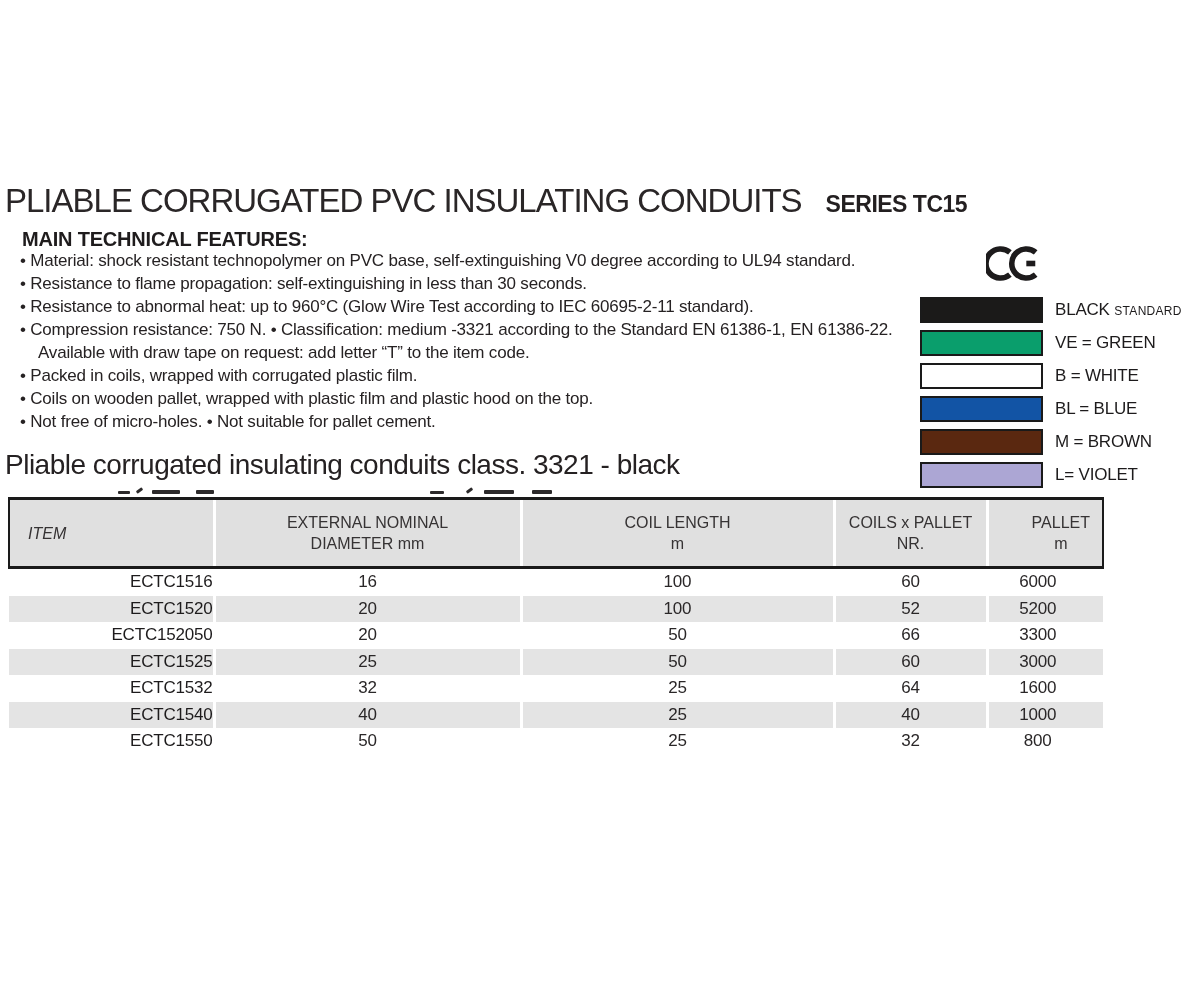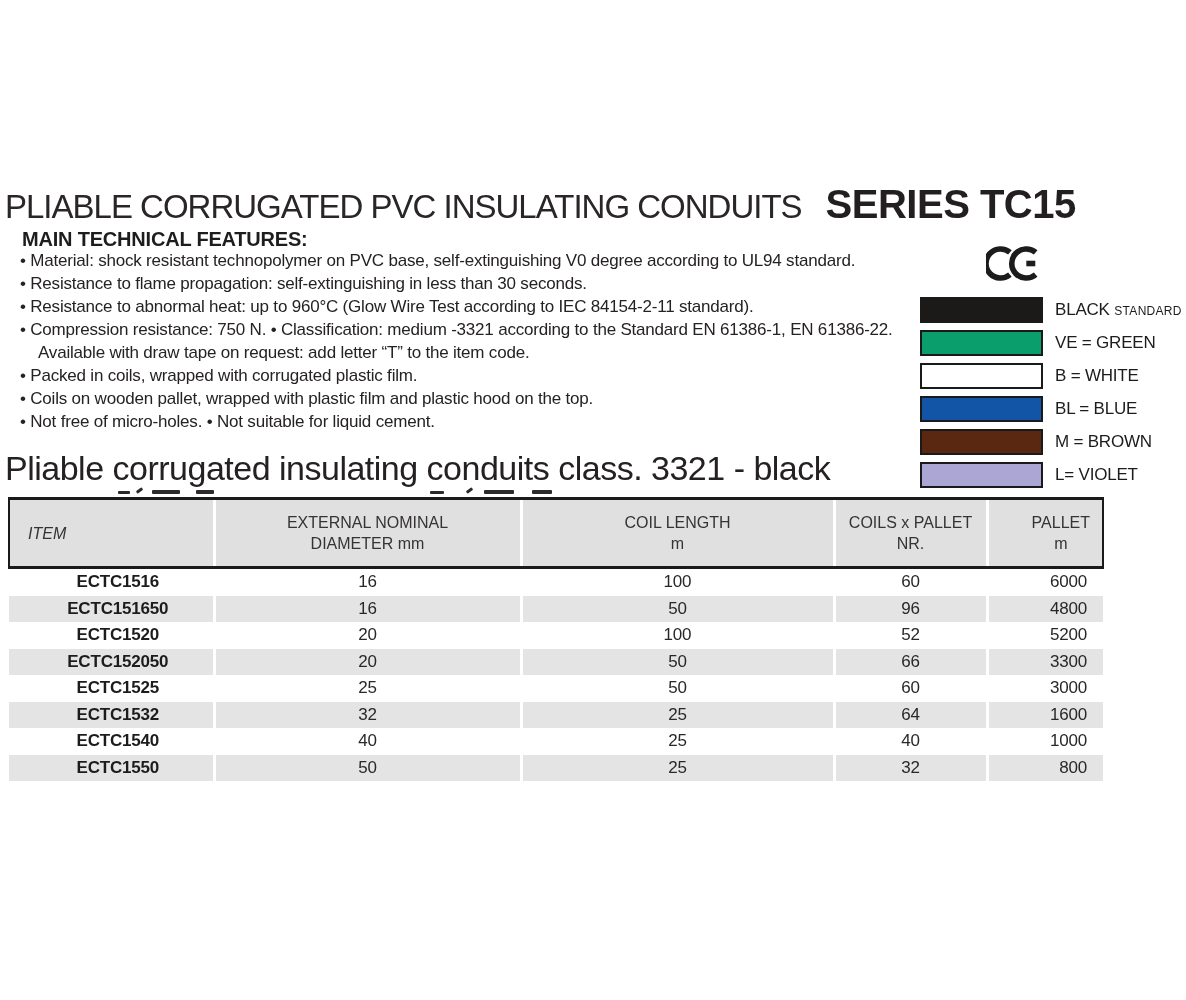--- a/index.html
+++ b/index.html
@@ -2,76 +2,76 @@
 <html><head>
 <meta charset="utf-8">
 <style>
   html,body{margin:0;padding:0;background:#ffffff;}
   body{width:1186px;height:1000px;font-family:"Liberation Sans","DejaVu Sans",sans-serif;}
   .page{position:relative;width:1186px;height:1000px;background:#ffffff;overflow:hidden;color:#262223;}
 
   
   .title-row{position:absolute;left:5px;top:182px;white-space:nowrap;}
   .title-main{font-size:33px;letter-spacing:-1px;color:#2a2627;margin-top:16px;}
-  .title-series{font-size:40px;font-weight:bold;letter-spacing:-0.5px;color:#231f20;margin-left:24px;text-align:center;}
+  .title-series{font-size:23px;font-weight:bold;letter-spacing:-0.5px;color:#231f20;margin-left:24px;text-align:center;}
 
   
   .features-heading{position:absolute;left:22px;top:228px;margin:0;font-size:20px;font-weight:bold;letter-spacing:-0.2px;color:#1f1c1d;}
   .features{position:absolute;left:10px;top:249px;width:910px;}
   .bullet{margin:0;font-size:17px;line-height:23px;color:#262223;padding-left:28px;text-indent:-18px;letter-spacing:-0.2px;}
   .bullet::before{content:"• ";}
 
   
   .ce{position:absolute;left:986px;top:241px;}
 
   
   .legend{position:absolute;left:920px;top:296px;}
   .legend-row{display:flex;align-items:center;height:28px;margin-bottom:5px;}
   .swatch{display:inline-block;width:119px;height:22px;border:2px solid #1a1a1a;flex:0 0 auto;}
   .legend-label{margin-left:12px;font-size:17px;color:#1d1b1c;white-space:nowrap;letter-spacing:-0.2px;}
   .legend-label .small{font-size:12px;letter-spacing:0.3px;}
 
   
-  .section-heading{position:absolute;left:5px;top:449px;margin:0;font-size:34px;font-weight:normal;letter-spacing:-0.5px;color:#252122;white-space:nowrap;}
+  .section-heading{position:absolute;left:5px;top:449px;margin:0;font-size:28px;font-weight:normal;letter-spacing:-0.5px;color:#252122;white-space:nowrap;}
 
   
   .fragment{position:absolute;background:#2c2a2b;border-radius:1px;}
 
   
   .spec-table{position:absolute;left:8px;top:497px;width:1094px;border-collapse:collapse;table-layout:fixed;}
   .spec-table th{height:66px;background:#e0e0e0;font-weight:normal;font-size:16px;line-height:21px;color:#363334;vertical-align:middle;padding:0;border-top:3px solid #1a1a1a;border-bottom:3px solid #1a1a1a;}
   .spec-table th:first-child{border-left:2px solid #1a1a1a;text-align:left;padding-left:18px;font-style:italic;}
   .spec-table th:last-child{border-right:2px solid #1a1a1a;text-align:right;padding-right:12px;}
   .spec-table th:not(:first-child),.spec-table td:not(:first-child){border-left:3px solid #ffffff;}
   .hwrap{display:inline-block;text-align:center;}
   .hl{display:block;}
   .spec-table td{height:26.5px;padding:0;font-size:17px;color:#2a2728;text-align:center;letter-spacing:-0.2px;}
-  .spec-table td.c-item{text-align:center;padding-left:14px;font-weight:bold;color:#1d1b1c;}
-  .spec-table td.c-pallet{text-align:right;padding-right:16px;margin-top:12px;}
+  .spec-table td.c-item{text-align:right;padding-left:14px;font-weight:normal;color:#1d1b1c;}
+  .spec-table td.c-pallet{padding-right:16px;margin-top:12px;}
   .spec-table tbody tr:nth-child(even) td{background:#e4e4e4;}
 </style>
 </head>
 <body>
 
 <div class="page">
 
   <header class="title-row">
     <span class="title-main">PLIABLE CORRUGATED PVC INSULATING CONDUITS</span><span class="title-series">SERIES TC15</span>
   </header>
 
   <h2 class="features-heading">MAIN TECHNICAL FEATURES:</h2>
 
   <div class="features">
     <p class="bullet">Material: shock resistant technopolymer on PVC base, self-extinguishing V0 degree according to UL94 standard.</p>
     <p class="bullet">Resistance to flame propagation: self-extinguishing in less than 30 seconds.</p>
-    <p class="bullet">Resistance to abnormal heat: up to 960°C (Glow Wire Test according to IEC 84154-2-11 standard).</p>
+    <p class="bullet">Resistance to abnormal heat: up to 960°C (Glow Wire Test according to IEC 60695-2-11 standard).</p>
     <p class="bullet">Compression resistance: 750 N. • Classification: medium -3321 according to the Standard EN 61386-1, EN 61386-22. Available with draw tape on request: add letter “T” to the item code.</p>
     <p class="bullet">Packed in coils, wrapped with corrugated plastic film.</p>
     <p class="bullet">Coils on wooden pallet, wrapped with plastic film and plastic hood on the top.</p>
-    <p class="bullet">Not free of micro-holes. • Not suitable for liquid cement.</p>
+    <p class="bullet">Not free of micro-holes. • Not suitable for pallet cement.</p>
   </div>
 
   <div class="ce">
     <svg width="56" height="45" viewBox="0 0 100 80" aria-hidden="true">
       <g fill="none" stroke="#1d1b1c" stroke-width="10">
         <path d="M 42.7 20.1 A 26 26 0 1 0 42.7 59.9"></path>
         <path d="M 88.7 20.1 A 26 26 0 1 0 88.7 59.9"></path>
         <path d="M 72 40 H 88"></path>
       </g>
     </svg>
@@ -134,27 +134,20 @@
     </thead>
     <tbody>
       <tr>
         <td class="c-item">ECTC1516</td>
         <td>16</td>
         <td>100</td>
         <td>60</td>
         <td class="c-pallet">6000</td>
       </tr>
       <tr>
-        <td class="c-item">ECTC151650</td>
-        <td>16</td>
-        <td>50</td>
-        <td>96</td>
-        <td class="c-pallet">4800</td>
-      </tr>
-      <tr>
         <td class="c-item">ECTC1520</td>
         <td>20</td>
         <td>100</td>
         <td>52</td>
         <td class="c-pallet">5200</td>
       </tr>
       <tr>
         <td class="c-item">ECTC152050</td>
         <td>20</td>
         <td>50</td>

